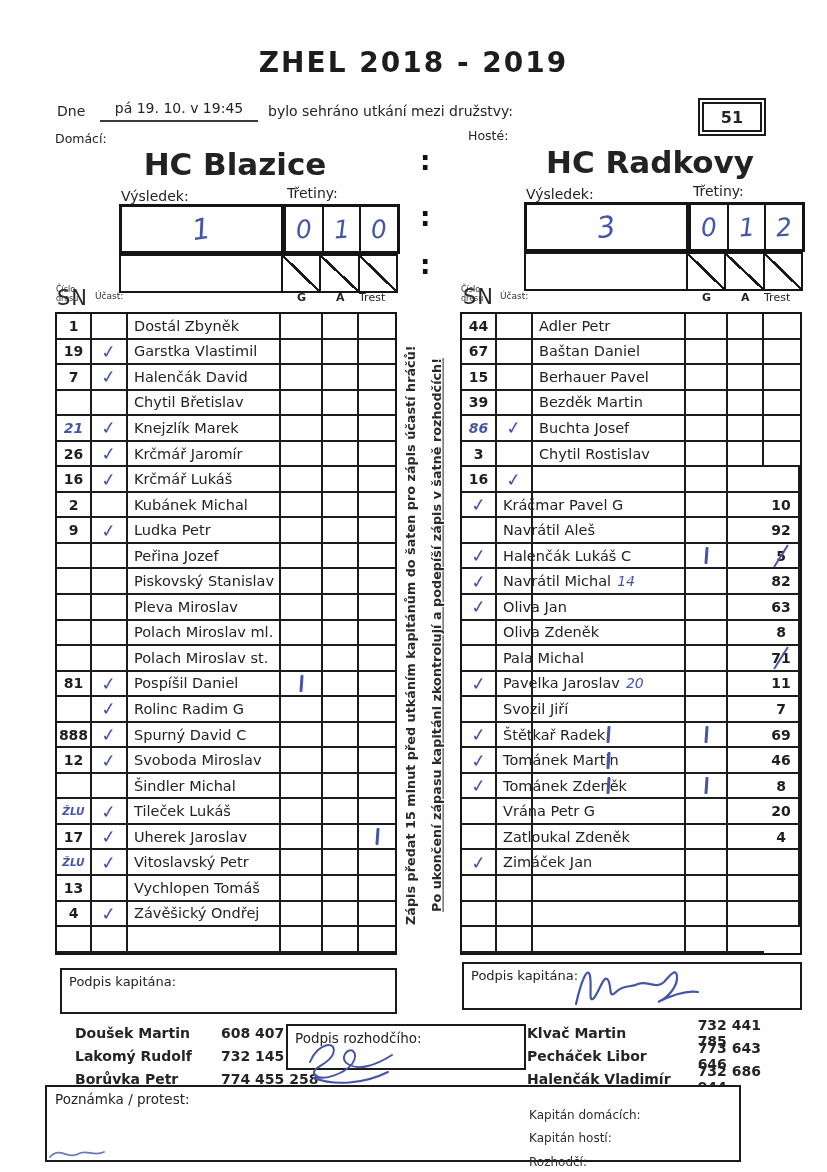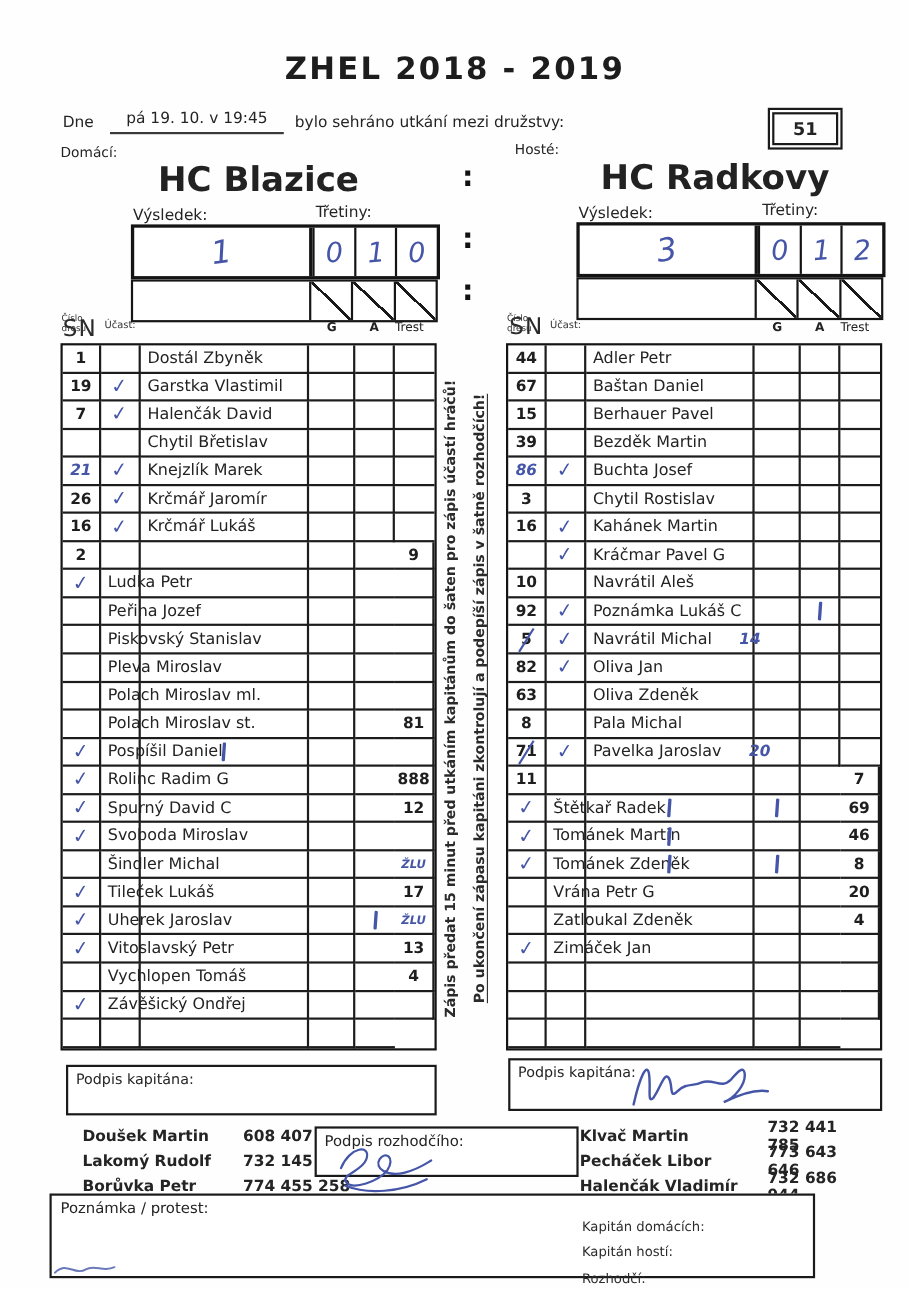--- a/index.html
+++ b/index.html
@@ -49,21 +49,21 @@
     grid-template-columns:35px 36px 153px 42px 36px 36px;grid-auto-rows:25.55px;background:#fff;}
   .cell{border-right:2px solid #1c1c1c;border-bottom:2px solid #1c1c1c;display:flex;align-items:center;overflow:visible;box-sizing:border-box;}
   .cell.last{border-right:none;}
   .cell.num{justify-content:center;font-weight:bold;font-size:14px;color:#1e1e1e;position:relative;}
   .cell.num .hand-jersey{font-size:14px;font-style:italic;font-weight:bold;}
   .cell.num .hand-zlu{font-size:10.5px;font-style:italic;font-weight:bold;}
   .struck::after{content:"";position:absolute;left:4px;right:4px;top:48%;height:2px;background:#4556a8;transform:rotate(-58deg);}
   .cell.chk{justify-content:center;}
   .checkmark{color:#4556a8;font-size:18px;font-weight:bold;transform:rotate(-6deg);}
   .cell.name{padding-left:6px;font-size:14.5px;color:#232323;white-space:nowrap;}
-  .name-note{color:#4556a8;font-size:14px;font-style:italic;margin-left:25px;font-weight:bold;}
+  .name-note{color:#4556a8;font-size:14px;font-style:italic;margin-left:6px;}
   .cell.stat{justify-content:center;}
   .stroke{display:inline-block;width:2.5px;height:17px;background:#4556a8;border-radius:1px;transform:rotate(4deg);}
 
   
   .colon{font-size:26px;font-weight:bold;color:#111;}
 
   
   .vertical-note{left:398px;top:314px;height:642px;writing-mode:vertical-rl;transform:rotate(180deg);
     font-size:12.8px;font-weight:bold;color:#2a2a2a;text-align:center;}
   .vertical-note span{display:block;line-height:2.0;white-space:nowrap;}
@@ -244,20 +244,23 @@
       <div class="cell name">
         <span>Krčmář Lukáš</span>
       </div>
       <div class="cell stat"></div>
       <div class="cell stat"></div>
       <div class="cell stat last"></div>
       <div class="cell num">
         <span>2</span>
       </div>
       <div class="cell chk"></div>
+      <div class="cell name">
+        <span>Kubánek Michal</span>
+      </div>
       <div class="cell stat"></div>
       <div class="cell stat"></div>
       <div class="cell stat last"></div>
       <div class="cell num">
         <span>9</span>
       </div>
       <div class="cell chk">
         <span class="checkmark">✓</span>
       </div>
       <div class="cell name">
@@ -493,23 +496,20 @@
       </div>
       <div class="cell stat"></div>
       <div class="cell stat"></div>
       <div class="cell stat last"></div>
       <div class="cell num">
         <span>16</span>
       </div>
       <div class="cell chk">
         <span class="checkmark">✓</span>
       </div>
-      <div class="cell name">
-        <span>Kahánek Martin</span>
-      </div>
       <div class="cell stat"></div>
       <div class="cell stat"></div>
       <div class="cell stat last"></div>
       <div class="cell num"></div>
       <div class="cell chk">
         <span class="checkmark">✓</span>
       </div>
       <div class="cell name">
         <span>Kráčmar Pavel G</span>
       </div>
@@ -526,21 +526,21 @@
       <div class="cell stat"></div>
       <div class="cell stat"></div>
       <div class="cell stat last"></div>
       <div class="cell num">
         <span>92</span>
       </div>
       <div class="cell chk">
         <span class="checkmark">✓</span>
       </div>
       <div class="cell name">
-        <span>Poznámka Lukáš C</span>
+        <span>Halenčák Lukáš C</span>
       </div>
       <div class="cell stat"></div>
       <div class="cell stat">
         <span class="stroke"></span>
       </div>
       <div class="cell stat last"></div>
       <div class="cell num struck">
         <span>5</span>
       </div>
       <div class="cell chk">
@@ -595,20 +595,23 @@
         <span>Pavelka Jaroslav</span>
         <span class="name-note">20</span>
       </div>
       <div class="cell stat"></div>
       <div class="cell stat"></div>
       <div class="cell stat last"></div>
       <div class="cell num">
         <span>11</span>
       </div>
       <div class="cell chk"></div>
+      <div class="cell name">
+        <span>Svozil Jiří</span>
+      </div>
       <div class="cell stat"></div>
       <div class="cell stat"></div>
       <div class="cell stat last"></div>
       <div class="cell num">
         <span>7</span>
       </div>
       <div class="cell chk">
         <span class="checkmark">✓</span>
       </div>
       <div class="cell name">

